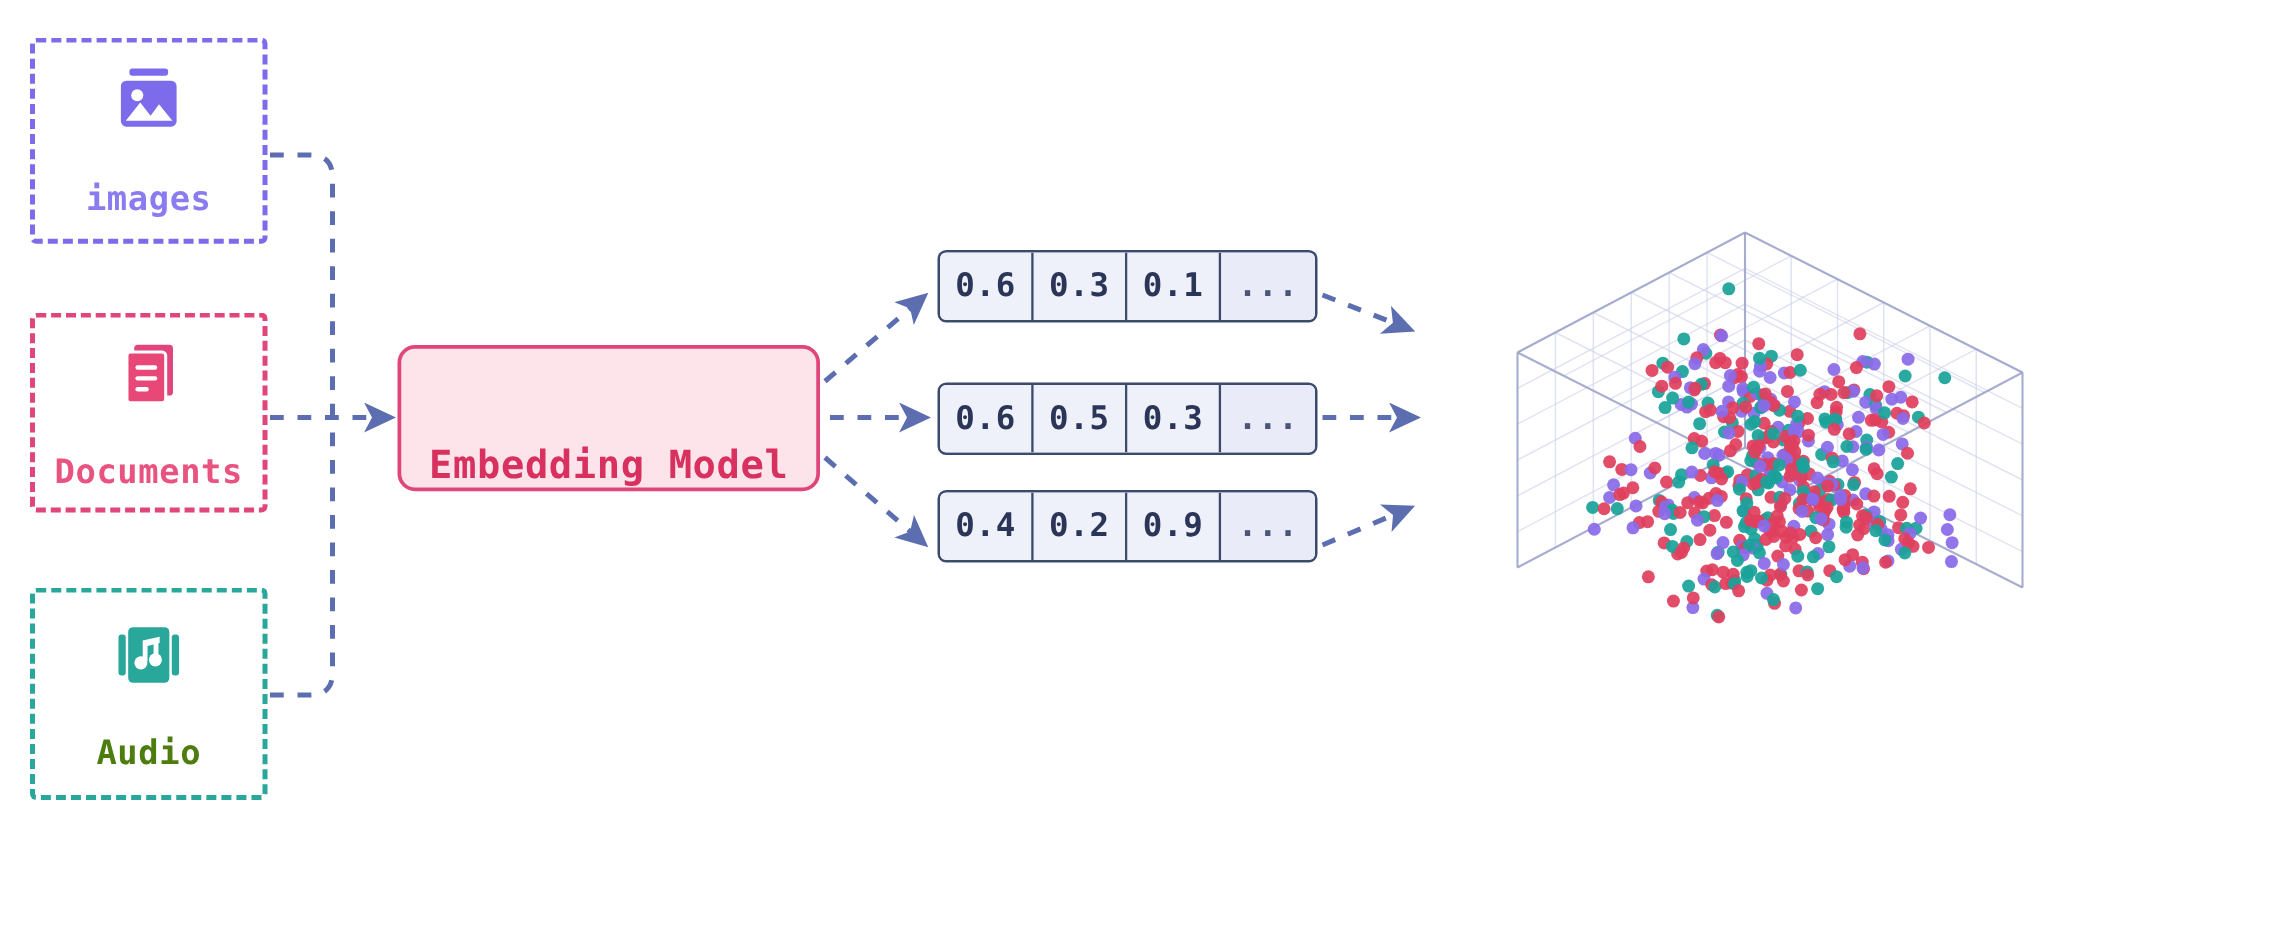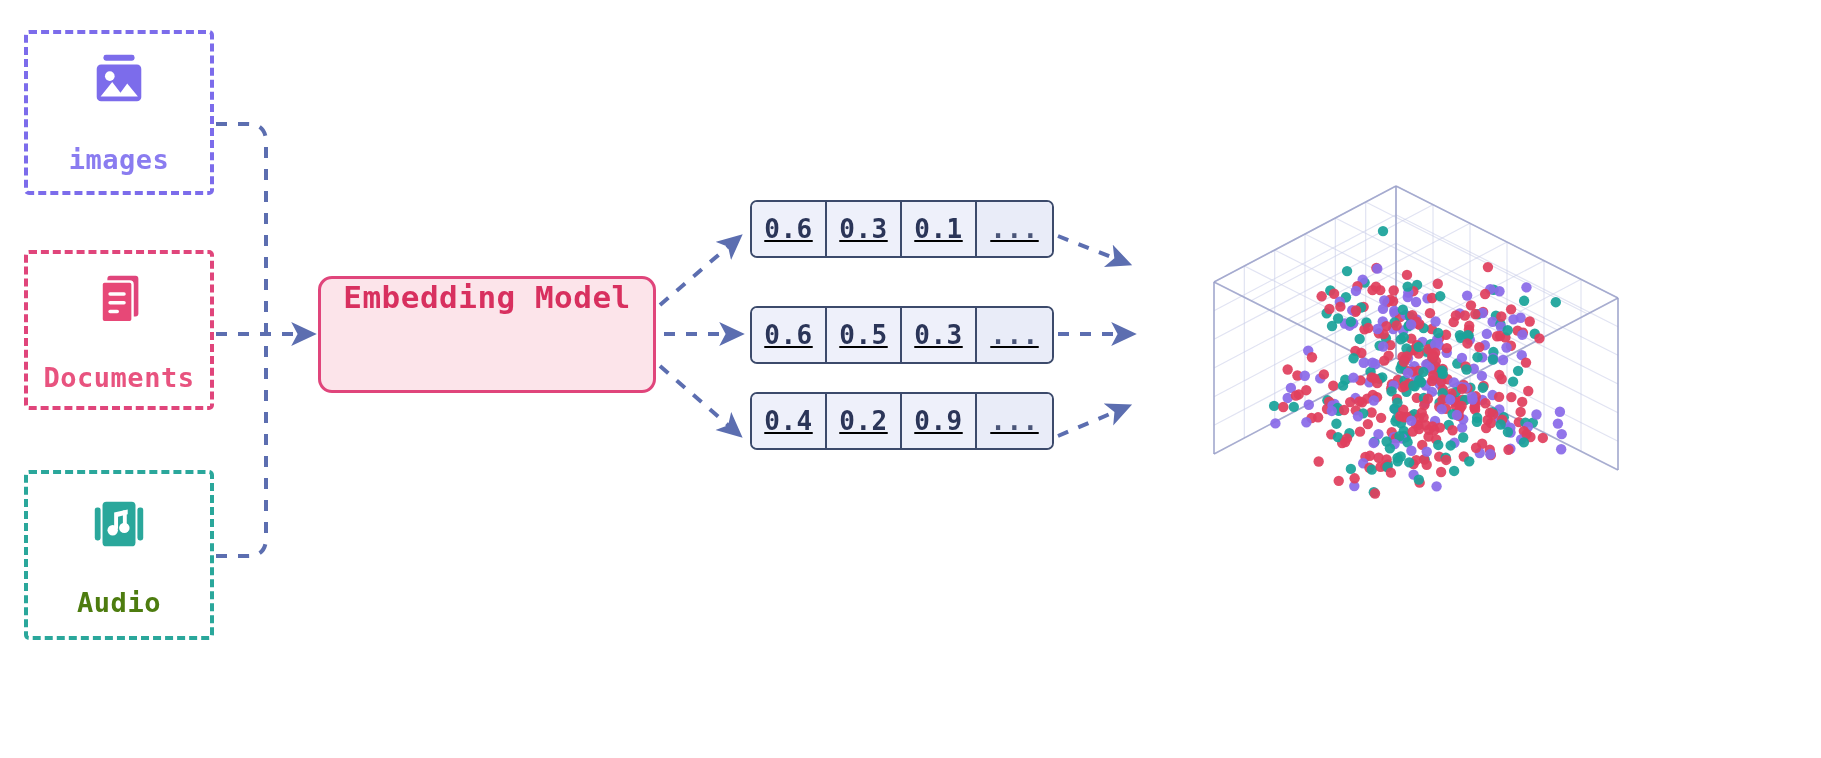--- a/index.html
+++ b/index.html
@@ -76,21 +76,21 @@
     position: absolute;
     left: 318px;
     top: 276px;
     width: 338px;
     height: 117px;
     box-sizing: border-box;
     background: #fce4ea;
     border: 3px solid #e0457b;
     border-radius: 14px;
     display: flex;
-    align-items: flex-start;
+    align-items: flex-end;
     justify-content: center;
   }
   #embedding-model .model-label {
     font-family: "DejaVu Sans Mono", monospace;
     font-size: 31px;
     font-weight: bold;
     color: #d8305f;
     letter-spacing: 0.5px;
     white-space: nowrap;
   }
@@ -98,21 +98,20 @@
   
   .vector-row {
     position: absolute;
     display: flex;
     height: 58px;
     box-sizing: border-box;
     border: 2.5px solid #3c4a6b;
     border-radius: 7px;
     overflow: hidden;
     background: #eef0fa;
-    text-decoration: underline;
   }
   .vector-cell {
     box-sizing: border-box;
     width: 75px;
     display: flex;
     align-items: center;
     justify-content: center;
     font-family: "DejaVu Sans Mono", monospace;
     font-size: 26px;
     font-weight: bold;

